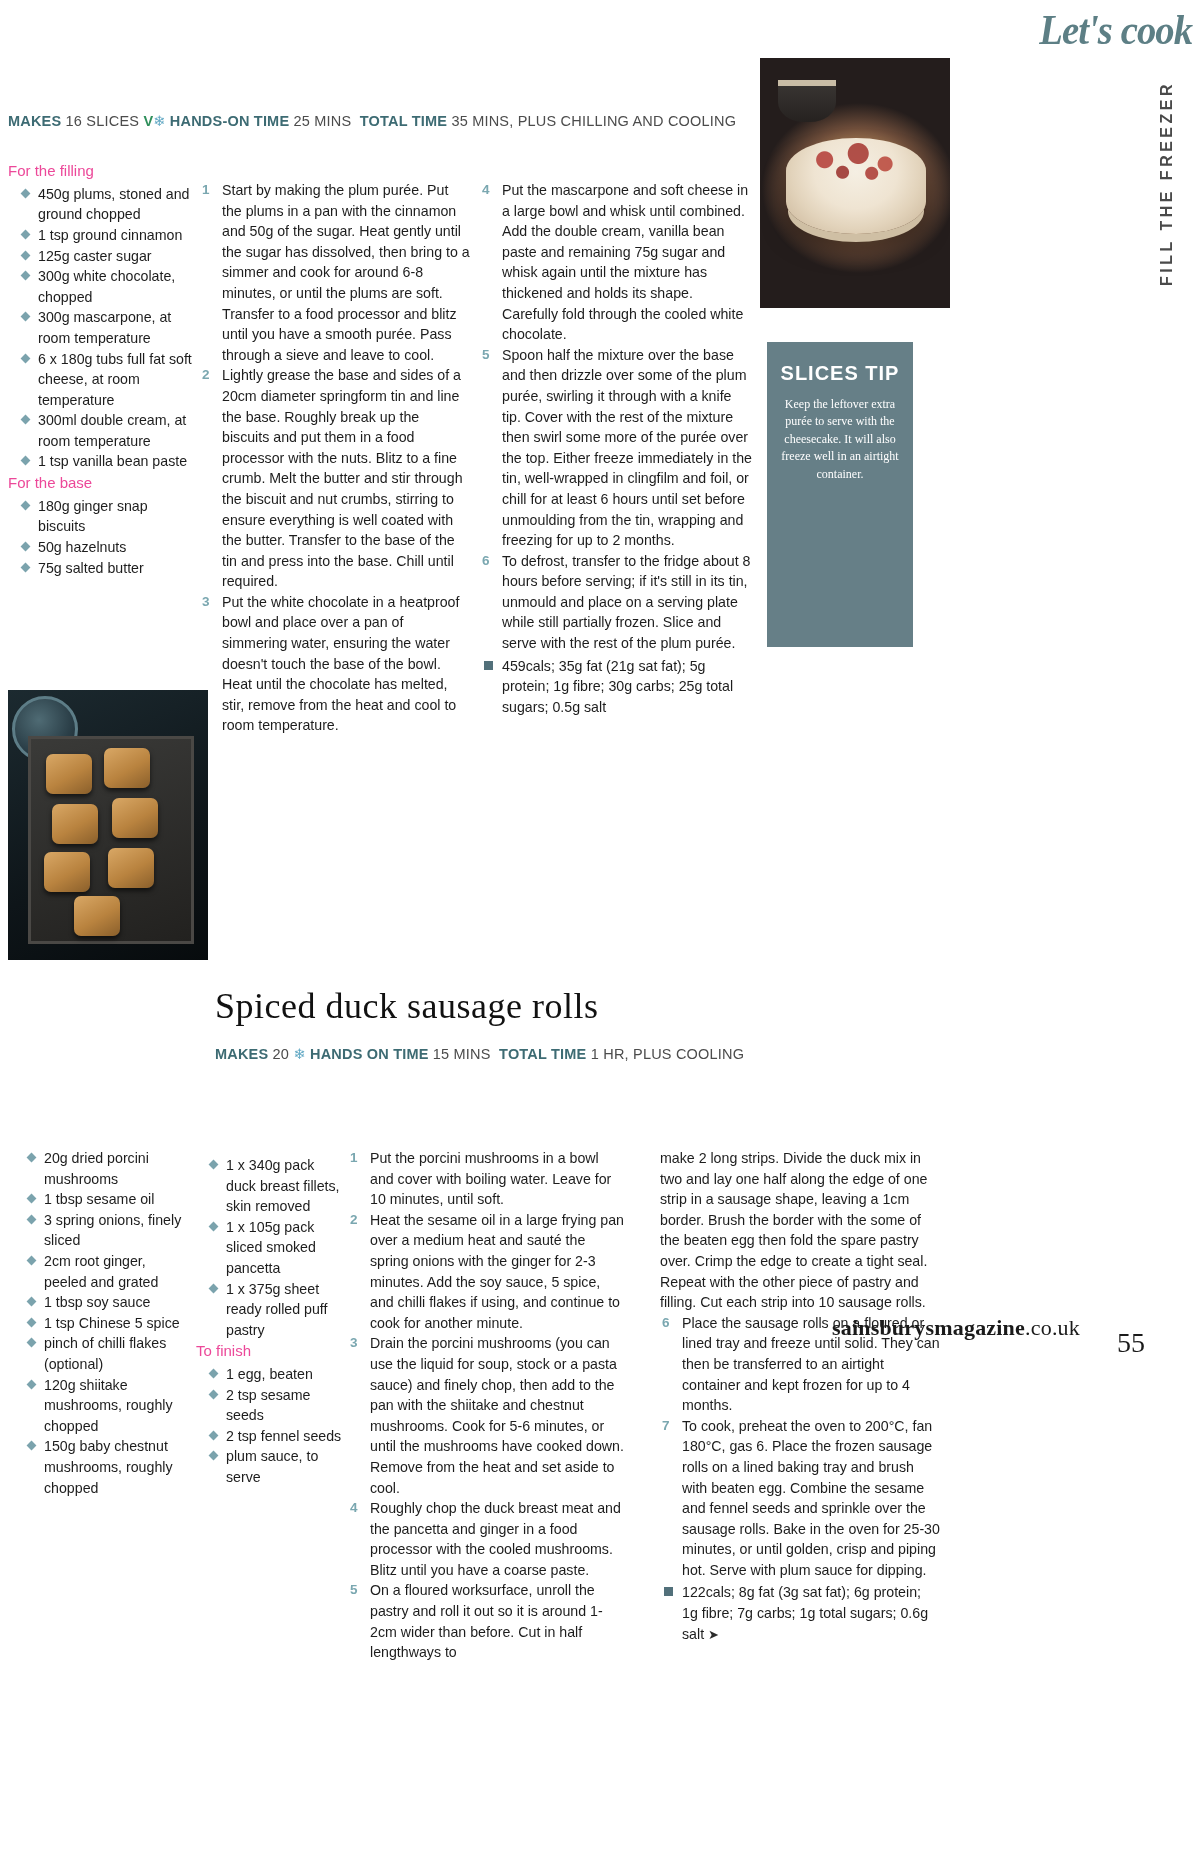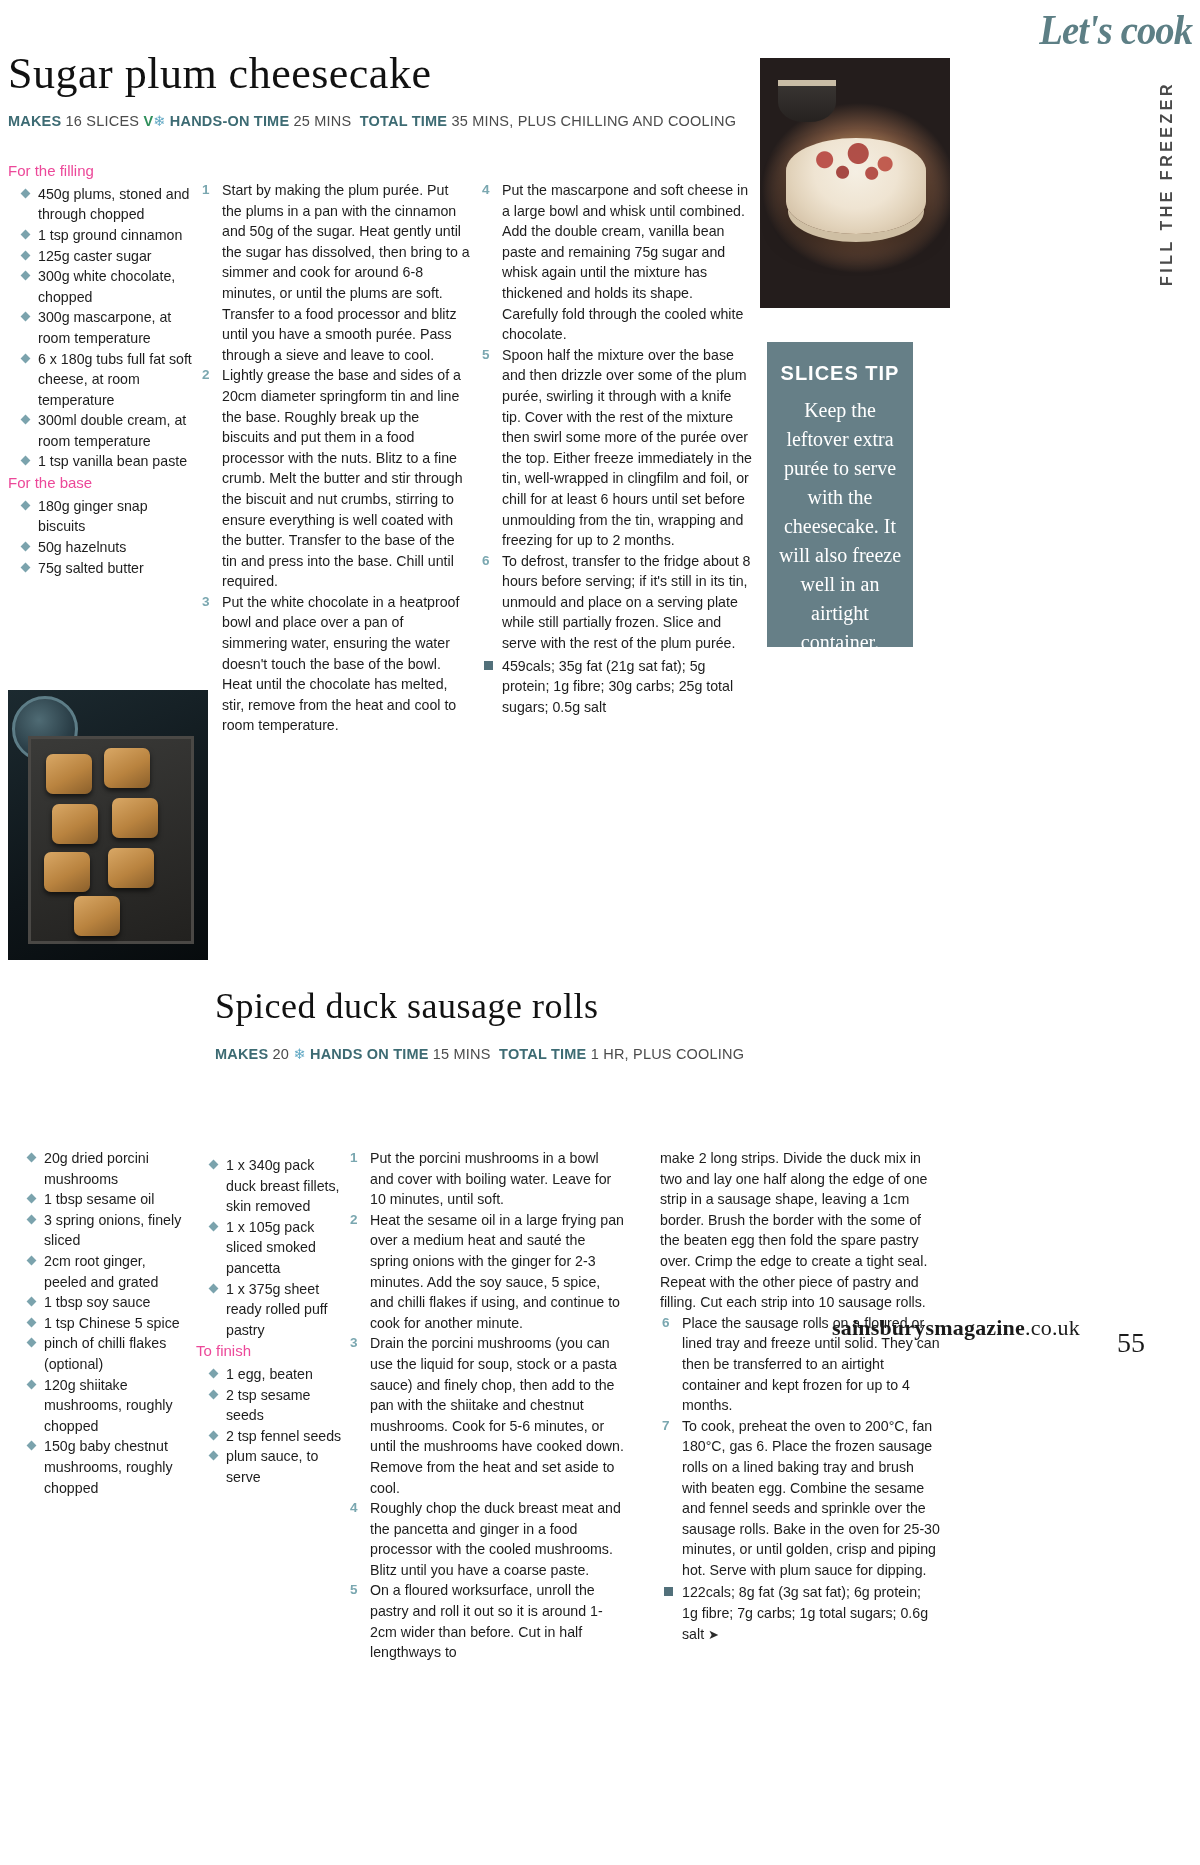--- a/index.html
+++ b/index.html
@@ -95,21 +95,21 @@
     background:#667f87; color:#fff;
     text-align:center;
     padding:20px 10px 12px;
     font-family:"Liberation Serif", serif;
   }
   .tipbox .tip-h {
     font-family:"Liberation Sans", sans-serif;
     font-weight:bold; font-size:20px; letter-spacing:1px;
     line-height:1.1; margin-bottom:12px;
   }
-  .tipbox .tip-b { font-size:20px; line-height:1.45; }
+  .tipbox .tip-b { font-size:12px; line-height:1.45; }
 
   
   .col { position:absolute; font-size:14.2px; line-height:1.45; color:#1d1d1d; }
 
   .ing-head { font-size:15px; margin:0 0 2px 0; color:#ec4899; }
   ul.ing { list-style:none; margin:0 0 0 0; padding:0 0 0 18px; }
   ul.ing li { position:relative; margin:0 0 0 0; padding:0 0 0 12px; }
   ul.ing li:before {
     content:""; position:absolute; left:-4px; top:6px;
     width:7px; height:7px; background:#7ba3ad;
@@ -187,21 +187,20 @@
   .arrow { color:#2a2a2a; font-size:13px; }
 </style>
 </head>
 <body>
 
 <div class="page">
 
   <div class="lets-cook">Let's cook</div>
   <div class="side-tab">FILL THE FREEZER</div>
 
-  <div class="r1-title">Sugar plum cheesecake</div>
   <div class="meta">
     <b>MAKES</b>
     <span>16 SLICES</span>
     <span class="vmark">V</span><span class="snow">❄</span>
     <b>HANDS-ON TIME</b>
     <span>25 MINS</span>&nbsp;
     <b>TOTAL TIME</b>
     <span>35 MINS, PLUS CHILLING AND COOLING</span>
   </div>
 
@@ -213,21 +212,21 @@
   </div>
 
   <div class="tipbox">
     <div class="tip-h">SLICES TIP</div>
     <div class="tip-b">Keep the leftover extra purée to serve with the cheesecake. It will also freeze well in an airtight container.</div>
   </div>
 
   <div class="col" style="left:8px; top:160px; width:185px;">
     <div class="ing-head">For the filling</div>
     <ul class="ing">
-      <li>450g plums, stoned and through chopped</li>
+      <li>450g plums, stoned and ground chopped</li>
       <li>1 tsp ground cinnamon</li>
       <li>125g caster sugar</li>
       <li>300g white chocolate, chopped</li>
       <li>300g mascarpone, at room temperature</li>
       <li>6 x 180g tubs full fat soft cheese, at room temperature</li>
       <li>300ml double cream, at room temperature</li>
       <li>1 tsp vanilla bean paste</li>
     </ul>
     <div class="ing-head">For the base</div>
     <ul class="ing">

